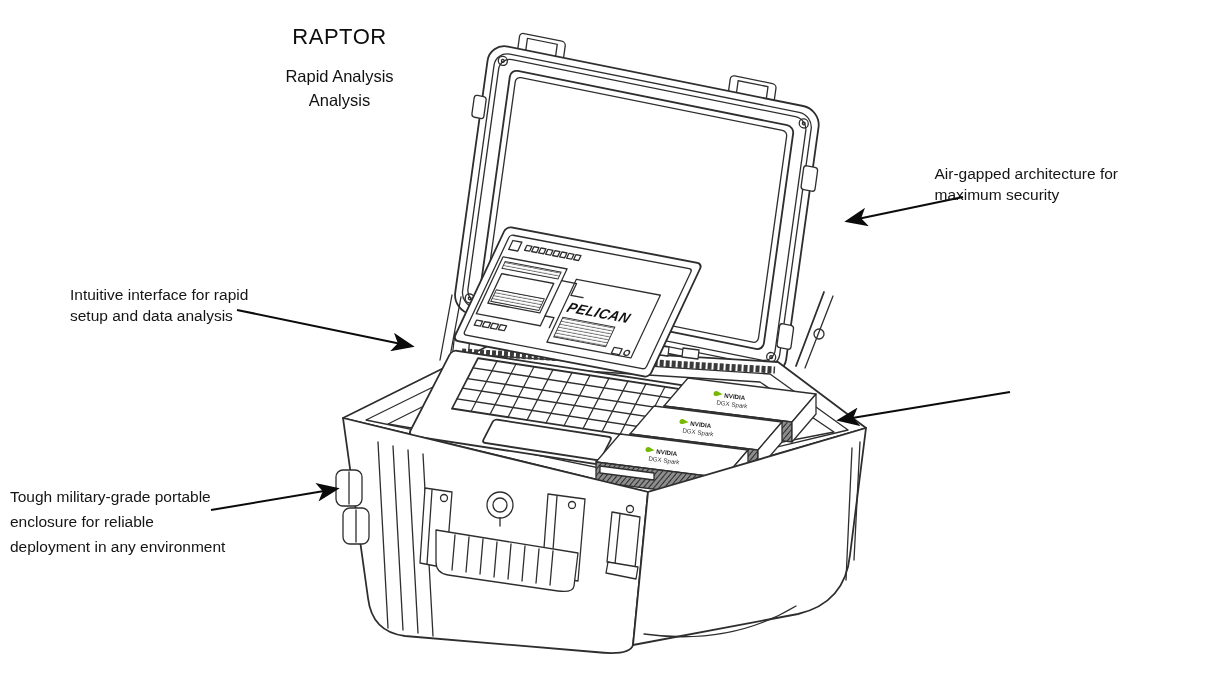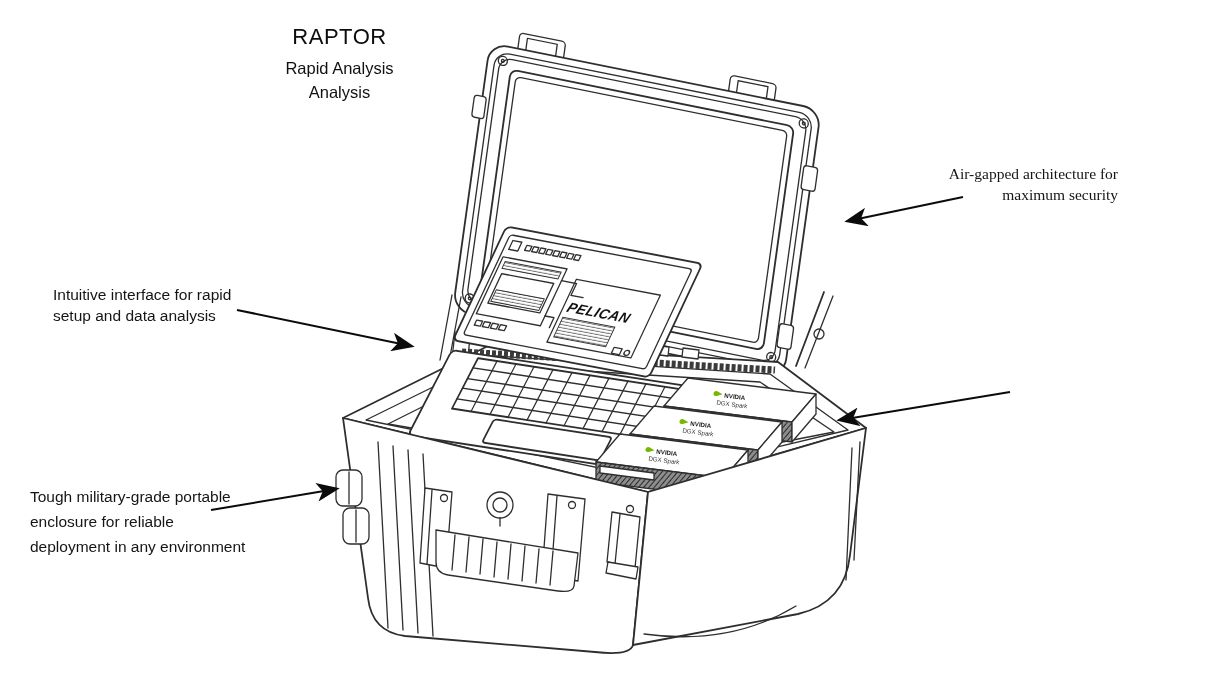--- a/index.html
+++ b/index.html
@@ -1,25 +1,25 @@
 <!DOCTYPE html>
 <html><head>
 <meta charset="utf-8">
 <style>
   html,body{margin:0;padding:0;background:#fff;}
   .stage{position:relative;width:1214px;height:682px;background:#fff;overflow:hidden;
          font-family:"Liberation Sans",sans-serif;color:#141414;}
   .title-block{position:absolute;left:232px;top:18px;width:215px;text-align:center;}
   .title-main{font-size:22px;font-weight:400;letter-spacing:.5px;color:#0d0d0d;line-height:38px;}
-  .title-sub{margin-top:0;font-size:16.5px;line-height:24px;color:#111;}
+  .title-sub{margin-top:8px;font-size:16.5px;line-height:24px;color:#111;}
   .callout{position:absolute;font-size:15.5px;line-height:21px;color:#151515;white-space:nowrap;}
-  .callout.right{text-align:right;font-family:Liberation Serif, serif;}
-  .callout.wide{line-height:25px;margin-left:20px;}
+  .callout.right{}
+  .callout.wide{line-height:25px;}
   .callout-air{top:163px;right:96px;}
-  .callout-ui{top:284px;left:53px;}
+  .callout-ui{top:284px;left:70px;}
   .callout-compute{top:361px;right:8px;}
   .callout-enclosure{top:484px;left:10px;}
   svg.illustration{position:absolute;left:0;top:0;}
   svg .ln{fill:none;stroke:#2e2e2e;stroke-width:1.3;stroke-linejoin:round;stroke-linecap:round;}
   svg .ln2{fill:none;stroke:#2e2e2e;stroke-width:1.8;stroke-linejoin:round;stroke-linecap:round;}
   svg .wh{fill:#ffffff;stroke:#2e2e2e;stroke-width:1.8;stroke-linejoin:round;}
   svg .wh1{fill:#ffffff;stroke:#2e2e2e;stroke-width:1.3;stroke-linejoin:round;}
   svg .arrow{stroke:#0b0b0b;stroke-width:2.1;fill:none;}
 </style>
 </head>

